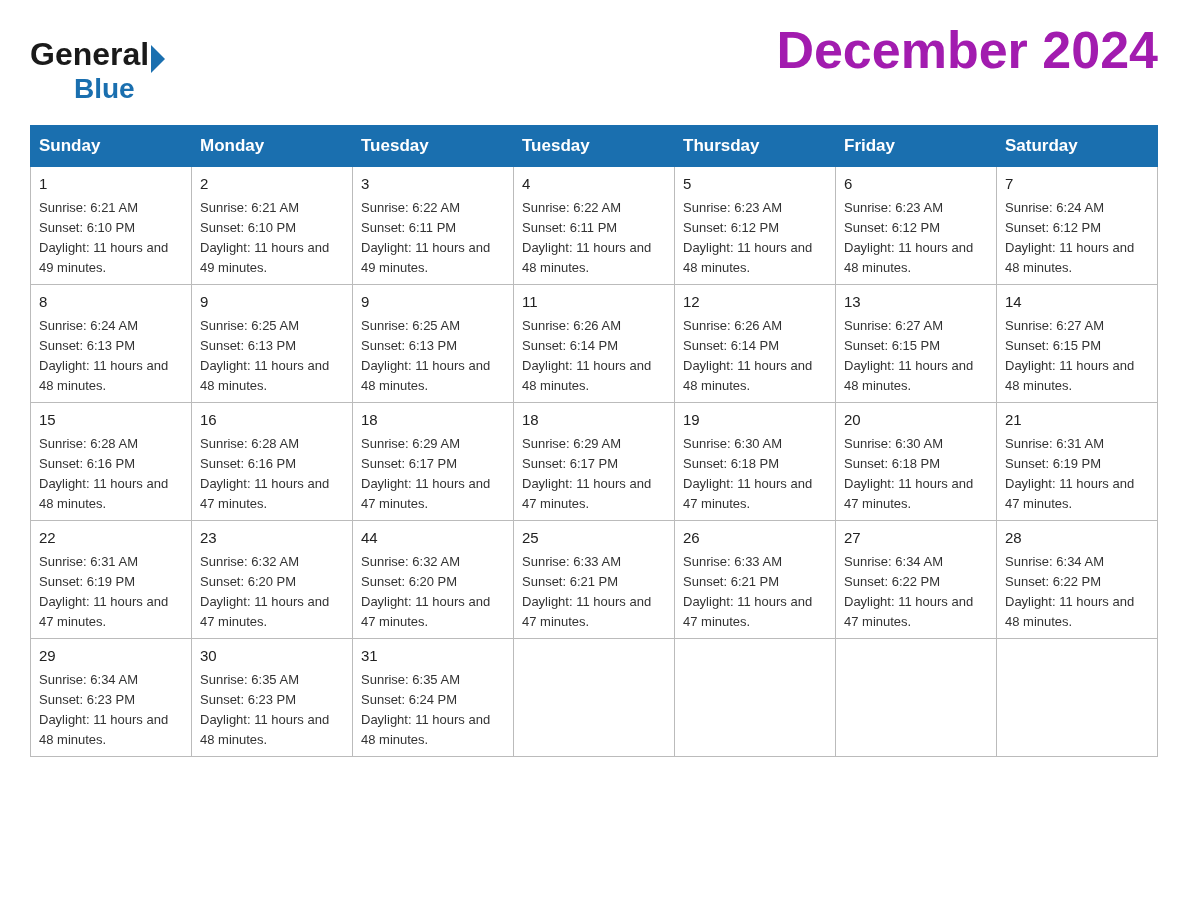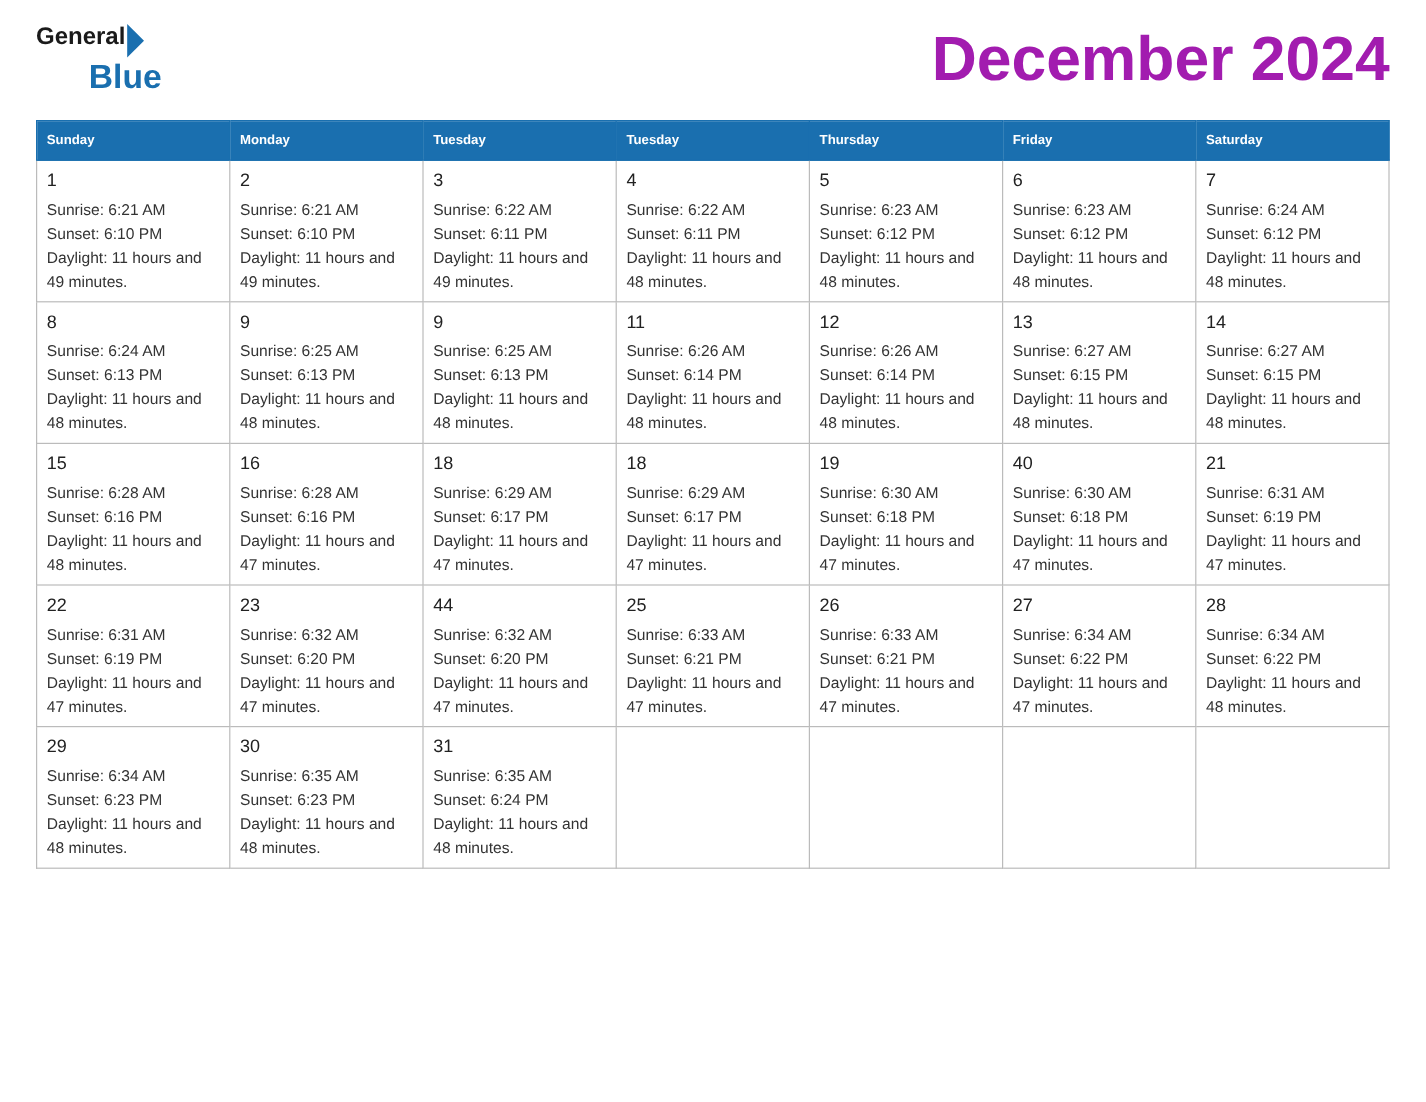--- a/index.html
+++ b/index.html
@@ -16,24 +16,25 @@
       align-items: flex-start;
       margin-bottom: 20px;
     }
     .logo {
       display: flex;
       flex-direction: column;
       align-items: flex-start;
     }
     .logo-text {
       display: flex;
-      align-items: flex-start;
-      font-size: 20px;
+      align-items: flex-end;
+      font-size: 32px;
       font-weight: bold;
       color: #1a1a1a;
+      margin-top: 16px;
     }
     .logo-general {
       color: #1a1a1a;
     }
     .logo-arrow {
       width: 0;
       height: 0;
       border-left: 14px solid #1a6faf;
       border-top: 14px solid transparent;
       border-bottom: 14px solid transparent;
@@ -59,21 +60,21 @@
       color: #444;
     }
     .calendar {
       width: 100%;
       border-collapse: collapse;
       border: 1px solid #999;
     }
     .calendar th {
       background-color: #1a6faf;
       color: white;
-      font-size: 11px;
+      font-size: 17px;
       font-weight: bold;
       padding: 10px 8px;
       text-align: left;
       border: 1px solid #1a6faf;
     }
     .calendar td {
       vertical-align: top;
       border: 1px solid #bbb;
       padding: 6px 8px;
       width: calc(100% / 7);
@@ -202,21 +203,21 @@
       </td>
         <td>
         <span class="day-num">18</span>
         <span class="day-info">Sunrise: 6:29 AM<br>Sunset: 6:17 PM<br>Daylight: 11 hours and 47 minutes.</span>
       </td>
         <td>
         <span class="day-num">19</span>
         <span class="day-info">Sunrise: 6:30 AM<br>Sunset: 6:18 PM<br>Daylight: 11 hours and 47 minutes.</span>
       </td>
         <td>
-        <span class="day-num">40</span>
+        <span class="day-num">20</span>
         <span class="day-info">Sunrise: 6:30 AM<br>Sunset: 6:18 PM<br>Daylight: 11 hours and 47 minutes.</span>
       </td>
         <td>
         <span class="day-num">21</span>
         <span class="day-info">Sunrise: 6:31 AM<br>Sunset: 6:19 PM<br>Daylight: 11 hours and 47 minutes.</span>
       </td>
       </tr>
       <tr>
         <td>
         <span class="day-num">22</span>

